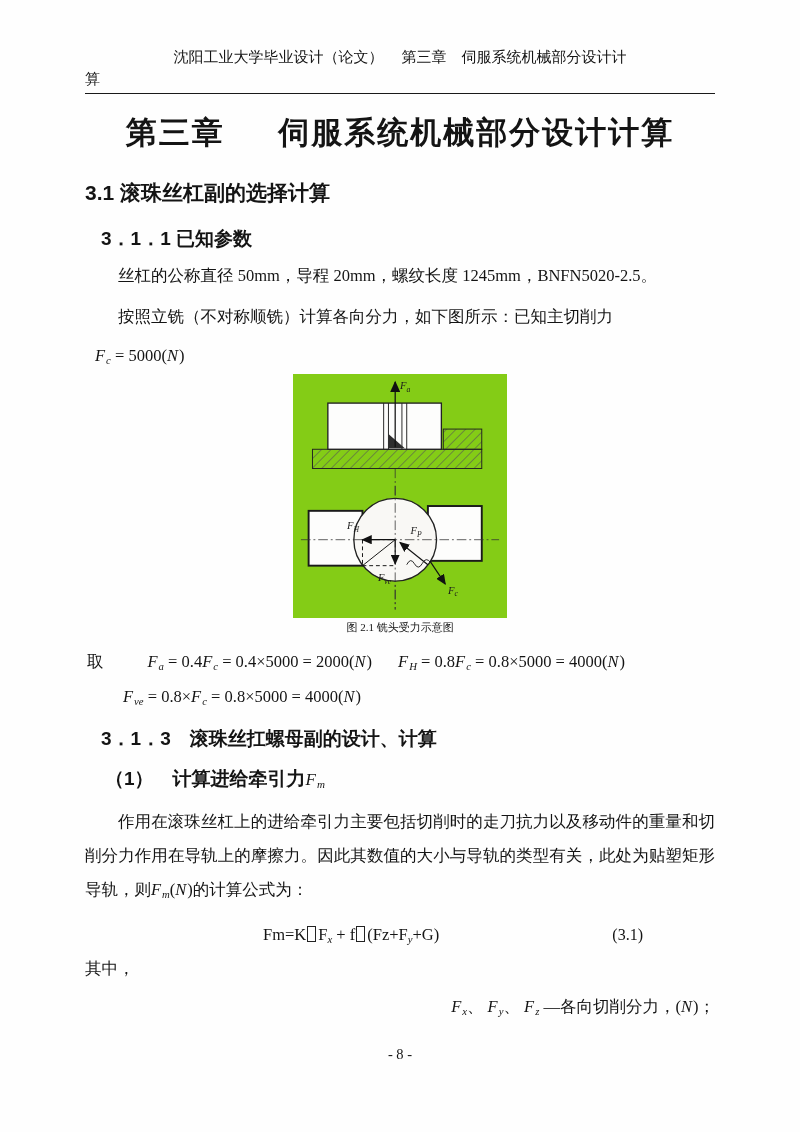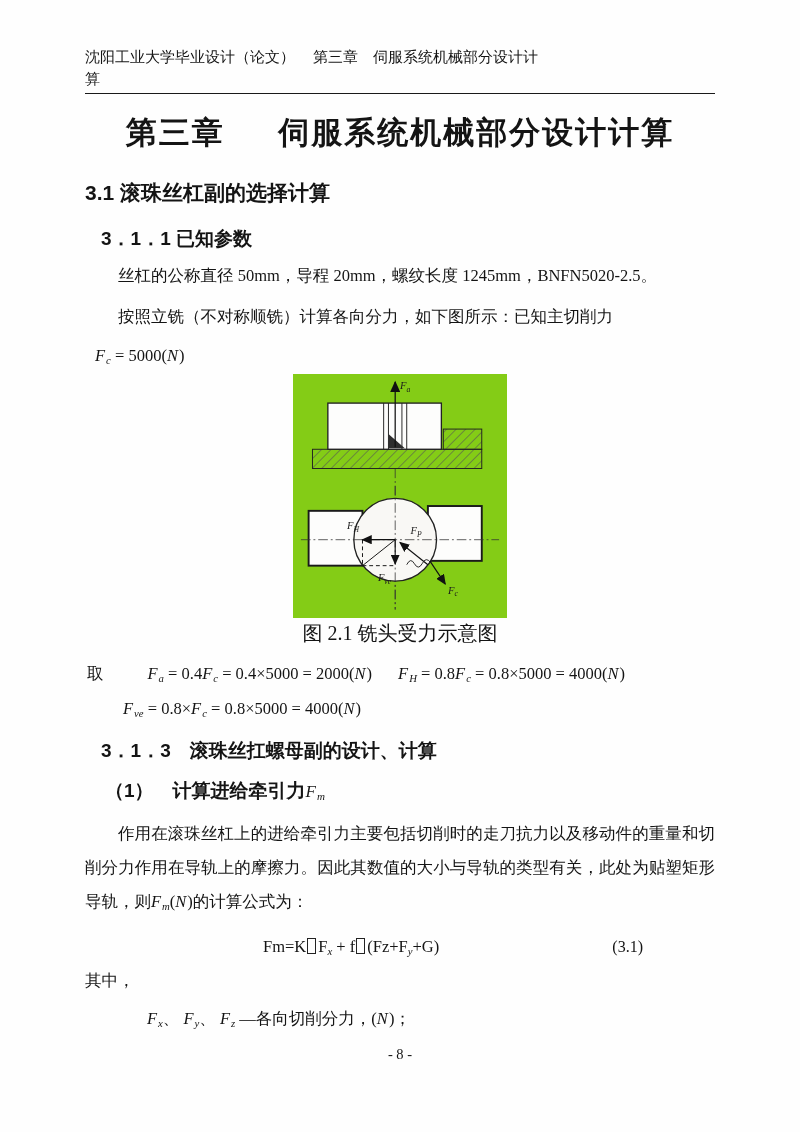--- a/index.html
+++ b/index.html
@@ -1,21 +1,21 @@
 <!DOCTYPE html>
 <html><head>
 <meta charset="utf-8">
 <style>
   html,body{margin:0;padding:0;background:#e8e8e8;}
   .page{position:relative;width:800px;height:1132px;box-sizing:border-box;
     padding:46px 85px 0;background:#fefefe;color:#141414;
     font-family:"Liberation Serif","DejaVu Serif",serif;overflow:hidden;}
   
   .hdr{font-size:15px;line-height:22px;}
-  .hdr-row{display:flex;justify-content:flex-start;gap:18px;}
+  .hdr-row{display:flex;justify-content:center;gap:18px;}
   .hdr-rule{border-bottom:1.5px solid #1a1a1a;margin-top:3px;}
   
   h1{font-family:Liberation Mono, monospace;font-weight:bold;
      font-size:31px;letter-spacing:2px;text-align:center;margin:21px 0 0;line-height:40px;}
   h2{font-family:"Liberation Sans","DejaVu Sans",sans-serif;font-weight:bold;
      font-size:21px;margin:24px 0 0;line-height:28px;}
   h3{font-family:"Liberation Sans","DejaVu Sans",sans-serif;font-weight:bold;
      font-size:19px;margin:18px 16px 0;line-height:27px;}
   h4{font-family:"Liberation Sans","DejaVu Sans",sans-serif;font-weight:bold;
      font-size:19px;margin:14px 0 0 20px;line-height:26px;}
@@ -30,27 +30,27 @@
   .tofu{display:inline-block;width:7px;height:14px;border:1.2px solid #222;
         margin:0 2px 0 1px;vertical-align:-2px;}
   .f-line{margin:12px 0 0 10px;}
   .take-row{display:flex;align-items:baseline;margin:16px 0 0 2px;font-size:16.5px;}
   .take-row .f-fa{margin-left:44px;}
   .take-row .f-fh{margin-left:26px;}
   .f-fve{margin:14px 0 0 38px;}
   .eq-row{display:flex;align-items:baseline;margin:14px 0 0;gap:16px;}
   .eq-row .formula{margin-left:178px;}
   .eq-num{margin-left:auto;margin-right:72px;font-size:16px;}
-  .where-line{margin:10px 0 0 62px;}
+  .where-line{margin:10px 0 0 42px;text-align:right;}
   .inline-f{font-size:16.5px;}
   h4 .inline-f{font-family:"Liberation Serif",serif;font-weight:normal;font-size:17px;}
   
   figure{margin:8px 0 0;text-align:center;}
   .fig-box{display:inline-block;background:#84cc16;padding:2px 6px;}
-  figcaption{font-size:20px;margin-top:2px;}
+  figcaption{font-size:11px;margin-top:2px;}
   svg text{font-family:"Liberation Serif",serif;font-style:italic;font-size:11px;fill:#1c1c1c;}
   svg .svgsub{font-size:8px;}
   .footer{position:absolute;left:0;right:0;top:1046px;text-align:center;font-size:14.5px;}
 </style>
 </head>
 <body>
 
 <div class="page">
 
   <div class="hdr">

